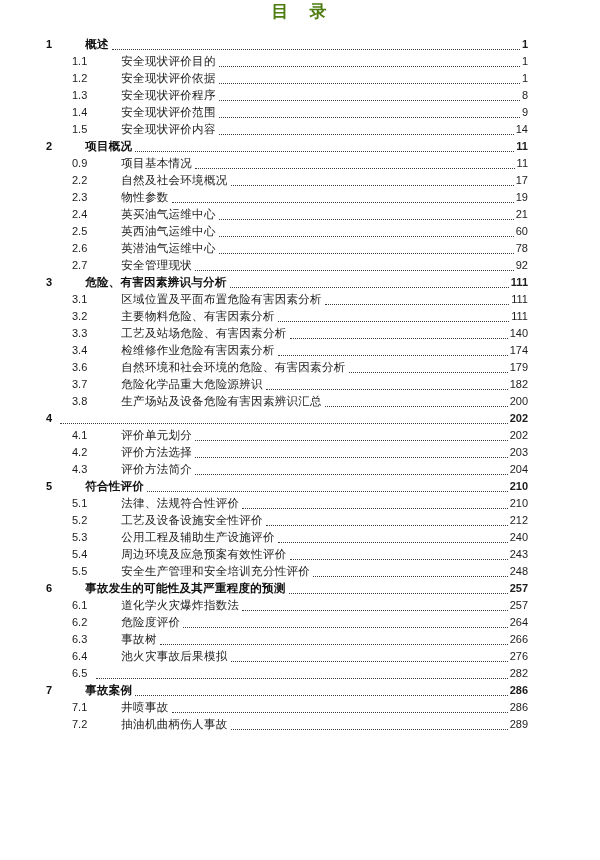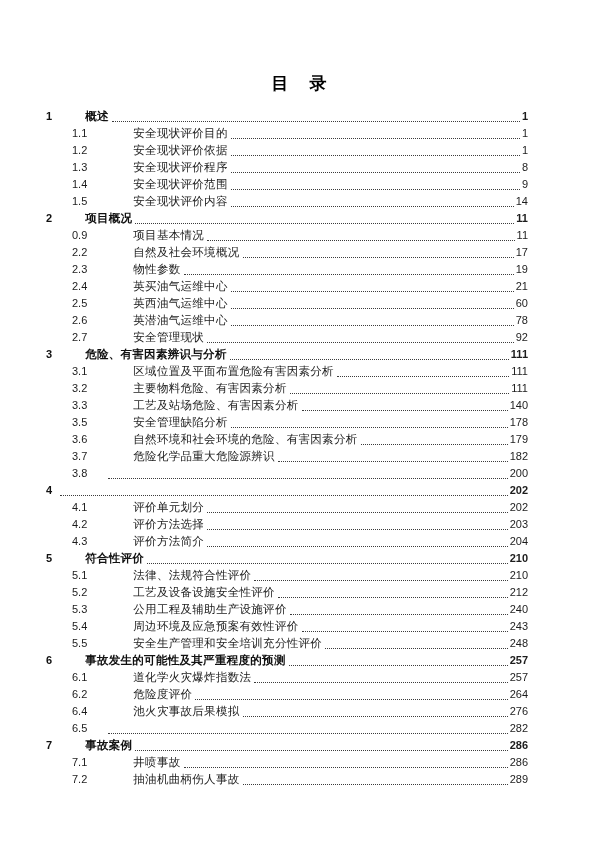--- a/index.html
+++ b/index.html
@@ -10,45 +10,44 @@
   .page {
     position: relative;
     width: 600px;
     height: 860px;
     background: #ffffff;
     overflow: hidden;
     font-family: "Liberation Serif", "DejaVu Serif", serif;
     color: #1c1c1c;
   }
   .doc-title {
-    padding-top: 72px;
     text-align: center;
     font-size: 17px;
     font-weight: bold;
-    color: #000000;
+    color: #4d7c0f;
     letter-spacing: 2px;
   }
   .toc {
     padding: 13px 72px 0 46px;
   }
   .toc-row {
     display: flex;
     line-height: 17px;
     font-size: 11.5px;
     white-space: nowrap;
   }
   .toc-row.lvl1 {
     font-weight: bold;
     color: #111;
   }
   .toc-row.lvl2 {
     padding-left: 26px;
   }
   .toc-no {
-    margin-right: 18px;
+    margin-right: 6px;
     font-family: "Liberation Sans", "DejaVu Sans", sans-serif;
     font-size: 11px;
   }
   .toc-row.lvl1 .toc-no {
     margin-right: 5px;
   }
   .toc-label {
     letter-spacing: 0.3px;
     margin-left: 28px;
   }
@@ -190,44 +189,45 @@
     <span class="toc-page">111</span>
   </div>
 
   <div class="toc-row lvl2">
     <span class="toc-no">3.3</span>
     <span class="toc-label">工艺及站场危险、有害因素分析</span>
     <span class="toc-leader"></span>
     <span class="toc-page">140</span>
   </div>
 
-
-  <div class="toc-row lvl2">
-    <span class="toc-no">3.5</span>
-    <span class="toc-label">安全管理缺陷分析</span>
-    <span class="toc-leader"></span>
-    <span class="toc-page">178</span>
-  </div>
+  <div class="toc-row lvl2">
+    <span class="toc-no">3.4</span>
+    <span class="toc-label">检维修作业危险有害因素分析</span>
+    <span class="toc-leader"></span>
+    <span class="toc-page">174</span>
+  </div>
+
 
   <div class="toc-row lvl2">
     <span class="toc-no">3.6</span>
     <span class="toc-label">自然环境和社会环境的危险、有害因素分析</span>
     <span class="toc-leader"></span>
     <span class="toc-page">179</span>
   </div>
 
   <div class="toc-row lvl2">
     <span class="toc-no">3.7</span>
     <span class="toc-label">危险化学品重大危险源辨识</span>
     <span class="toc-leader"></span>
     <span class="toc-page">182</span>
   </div>
 
   <div class="toc-row lvl2">
     <span class="toc-no">3.8</span>
+    <span class="toc-label">生产场站及设备危险有害因素辨识汇总</span>
     <span class="toc-leader"></span>
     <span class="toc-page">200</span>
   </div>
 
   <div class="toc-row lvl1">
     <span class="toc-no">4</span>
     <span class="toc-leader"></span>
     <span class="toc-page">202</span>
   </div>
 
@@ -308,20 +308,26 @@
     <span class="toc-page">257</span>
   </div>
 
   <div class="toc-row lvl2">
     <span class="toc-no">6.2</span>
     <span class="toc-label">危险度评价</span>
     <span class="toc-leader"></span>
     <span class="toc-page">264</span>
   </div>
 
+  <div class="toc-row lvl2">
+    <span class="toc-no">6.3</span>
+    <span class="toc-label">事故树</span>
+    <span class="toc-leader"></span>
+    <span class="toc-page">266</span>
+  </div>
 
   <div class="toc-row lvl2">
     <span class="toc-no">6.4</span>
     <span class="toc-label">池火灾事故后果模拟</span>
     <span class="toc-leader"></span>
     <span class="toc-page">276</span>
   </div>
 
   <div class="toc-row lvl2">
     <span class="toc-no">6.5</span>

